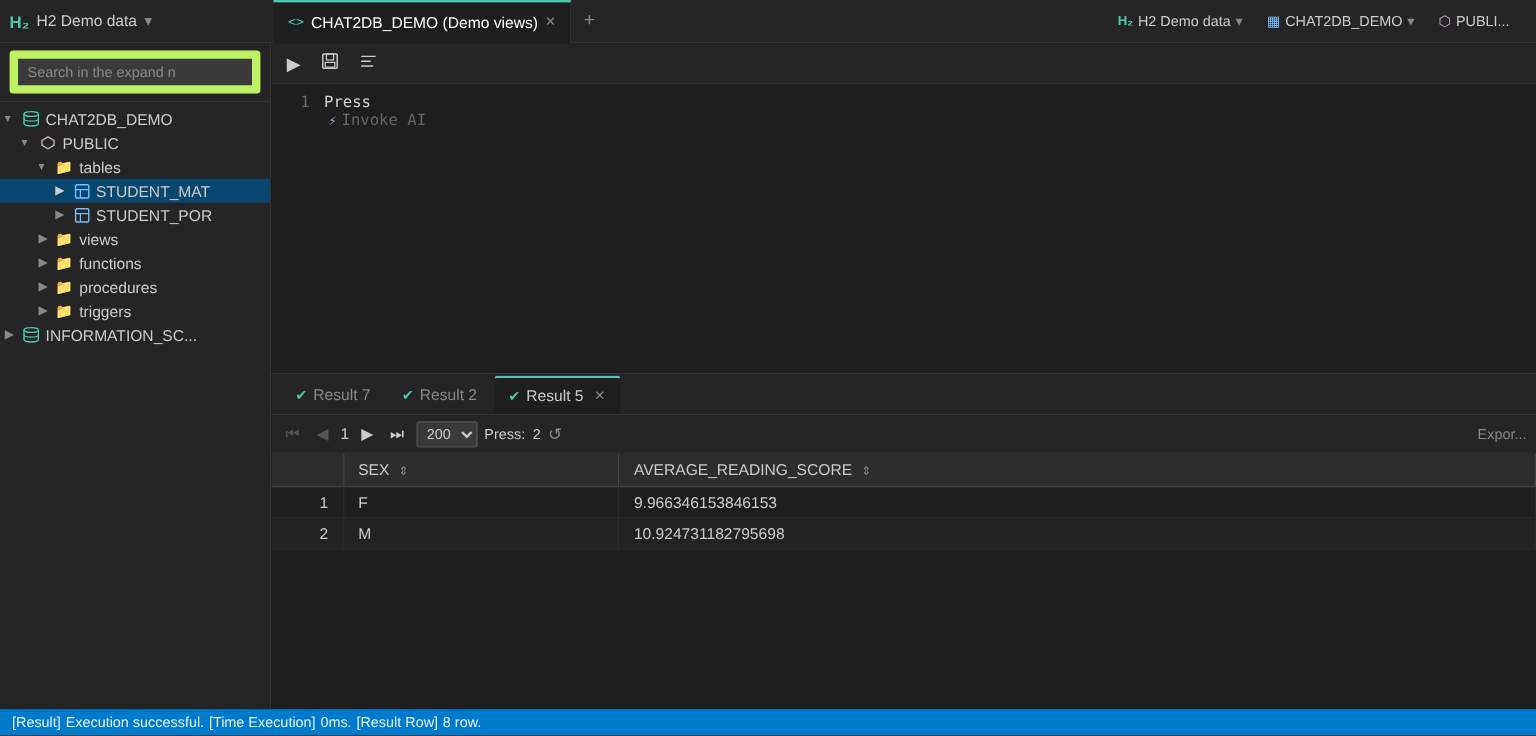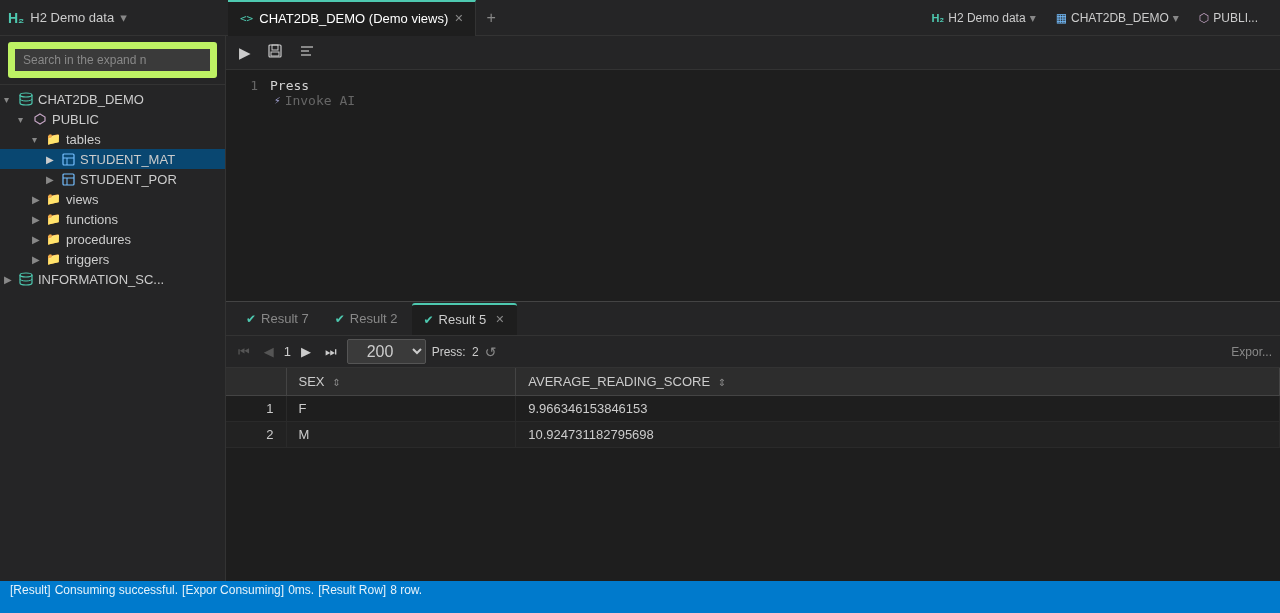--- a/index.html
+++ b/index.html
@@ -268,22 +268,22 @@
       color: #ccc;
       cursor: pointer;
       font-size: 13px;
       padding: 2px 4px;
     }
     .nav-btn:disabled { color: #555; cursor: default; }
     .page-size-select {
       background: #3a3a3a;
       border: 1px solid #555;
       color: #ccc;
-      padding: 2px 15px;
-      font-size: 16px;
+      padding: 2px 4px;
+      font-size: 12px;
       border-radius: 2px;
     }
     .refresh-btn {
       background: none;
       border: none;
       color: #888;
       cursor: pointer;
       font-size: 14px;
     }
     .export-btn {
@@ -321,23 +321,23 @@
       border-right: 1px solid #2a2a2a;
       color: #ccc;
     }
     .data-table tr:nth-child(even) td { background: #222; }
     .row-num-col { width: 60px; color: #666; text-align: right; }
     
     .status-bar {
       background: #007acc;
       color: #fff;
       font-size: 12px;
-      padding: 16px 10px;
-      display: flex;
-      align-items: flex-end;
+      padding: 2px 10px;
+      display: flex;
+      align-items: center;
       gap: 4px;
       height: 22px;
       flex-shrink: 0;
     }
     .status-bar span { opacity: 0.9; }
     
     ::-webkit-scrollbar { width: 8px; height: 8px; }
     ::-webkit-scrollbar-track { background: #1e1e1e; }
     ::-webkit-scrollbar-thumb { background: #555; border-radius: 4px; }
   </style>
@@ -575,18 +575,18 @@
             </tr>
           </tbody>
         </table>
       </div>
     </div>
   </div>
 </div>
 
 <div class="status-bar">
   <span>[Result]</span>
-  <span>Consuming successful.</span>
-  <span>[Expor Consuming]</span>
+  <span>Execution successful.</span>
+  <span>[Time Execution]</span>
   <span>0ms.</span>
   <span>[Result Row]</span>
   <span>8 row.</span>
 </div>
 
 </body></html>

